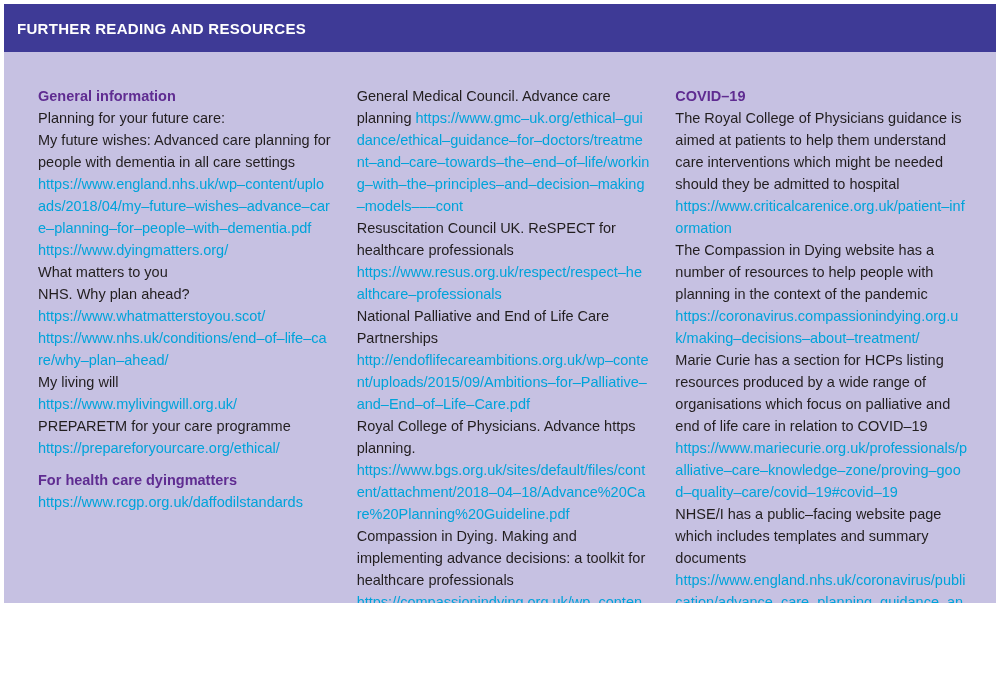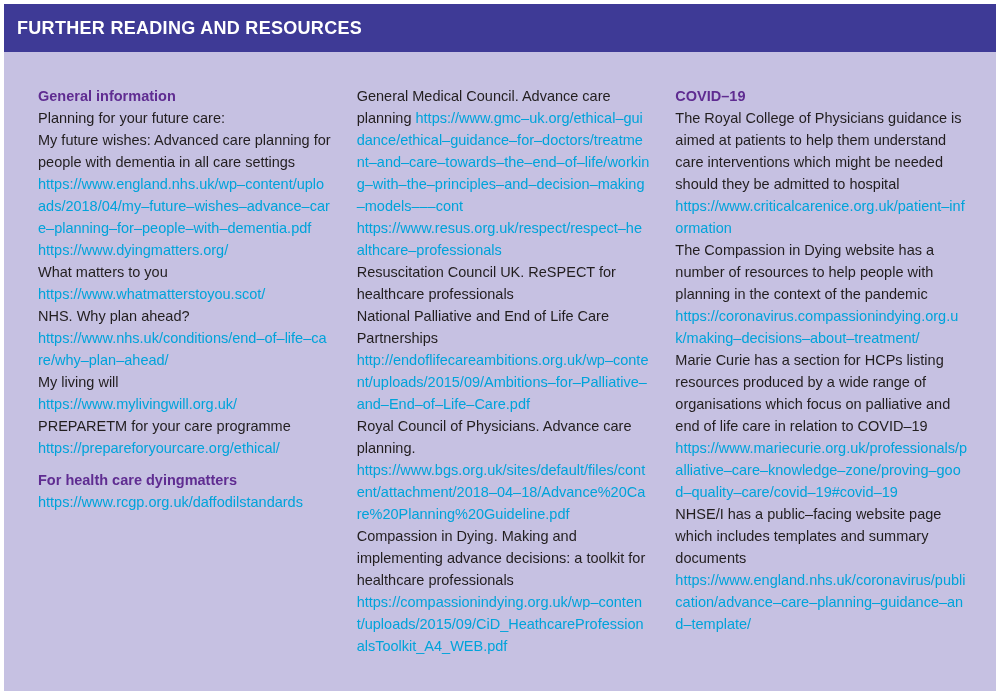--- a/index.html
+++ b/index.html
@@ -19,25 +19,25 @@
   .header-bar {
     height: 48px;
     background: var(--header-bg, #3e3a96);
     display: flex;
     align-items: center;
     padding: 0 13px;
   }
   .header-title {
     color: var(--title-color, #ffffff);
     font-weight: bold;
-    font-size: 18px;
+    font-size: 15px;
     letter-spacing: 0.3px;
   }
   .panel-body {
-    height: 639px;
+    height: 551px;
     background: var(--body-bg, #c6c1e2);
     display: flex;
     gap: 26px;
     padding: 33px 28px 0 34px;
     overflow: hidden;
   }
   .col {
     flex: 1 1 0;
     min-width: 0;
     font-size: 14.5px;
@@ -67,37 +67,37 @@
     <span class="header-title">FURTHER READING AND RESOURCES</span>
   </div>
   <div class="panel-body">
     <div class="col">
         <p class="entry heading-entry"><span class="heading">General information</span></p>
         <p class="entry"><span class="text">Planning for your future care:</span></p>
         <p class="entry"><span class="text">My future wishes: Advanced care planning for people with dementia in all care settings</span></p>
         <p class="entry"><a href="#" class="link">https://www.england.nhs.uk/wp–content/uploads/2018/04/my–future–wishes–advance–care–planning–for–people–with–dementia.pdf</a></p>
         <p class="entry"><a href="#" class="link">https://www.dyingmatters.org/</a></p>
         <p class="entry"><span class="text">What matters to you</span></p>
+        <p class="entry"><span class="text">NHS. Why plan ahead?</span></p>
         <p class="entry"><a href="#" class="link">https://www.whatmatterstoyou.scot/</a></p>
-        <p class="entry"><span class="text">NHS. Why plan ahead?</span></p>
         <p class="entry"><a href="#" class="link">https://www.nhs.uk/conditions/end–of–life–care/why–plan–ahead/</a></p>
         <p class="entry"><span class="text">My living will</span></p>
         <p class="entry"><a href="#" class="link">https://www.mylivingwill.org.uk/</a></p>
         <p class="entry"><span class="text">PREPARETM for your care programme</span></p>
         <p class="entry"><a href="#" class="link">https://prepareforyourcare.org/ethical/</a></p>
         <p class="entry heading-entry"><span class="heading">For health care dyingmatters</span></p>
         <p class="entry"><a href="#" class="link">https://www.rcgp.org.uk/daffodilstandards</a></p>
       </div>
     <div class="col">
         <p class="entry"><span class="text">General Medical Council. Advance care planning </span><a href="#" class="link">https://www.gmc–uk.org/ethical–guidance/ethical–guidance–for–doctors/treatment–and–care–towards–the–end–of–life/working–with–the–principles–and–decision–making–models–––cont</a></p>
+        <p class="entry"><span class="text">Resuscitation Council UK. ReSPECT for healthcare professionals</span></p>
         <p class="entry"><a href="#" class="link">https://www.resus.org.uk/respect/respect–healthcare–professionals</a></p>
-        <p class="entry"><span class="text">Resuscitation Council UK. ReSPECT for healthcare professionals</span></p>
         <p class="entry"><span class="text">National Palliative and End of Life Care Partnerships</span></p>
         <p class="entry"><a href="#" class="link">http://endoflifecareambitions.org.uk/wp–content/uploads/2015/09/Ambitions–for–Palliative–and–End–of–Life–Care.pdf</a></p>
-        <p class="entry"><span class="text">Royal Council of Physicians. Advance care planning.</span></p>
+        <p class="entry"><span class="text">Royal College of Physicians. Advance https planning.</span></p>
         <p class="entry"><a href="#" class="link">https://www.bgs.org.uk/sites/default/files/content/attachment/2018–04–18/Advance%20Care%20Planning%20Guideline.pdf</a></p>
         <p class="entry"><span class="text">Compassion in Dying. Making and implementing advance decisions: a toolkit for healthcare professionals</span></p>
         <p class="entry"><a href="#" class="link">https://compassionindying.org.uk/wp–content/uploads/2015/09/CiD_HeathcareProfessionalsToolkit_A4_WEB.pdf</a></p>
       </div>
     <div class="col">
         <p class="entry heading-entry"><span class="heading">COVID–19</span></p>
         <p class="entry"><span class="text">The Royal College of Physicians guidance is aimed at patients to help them understand care interventions which might be needed should they be admitted to hospital</span></p>
         <p class="entry"><a href="#" class="link">https://www.criticalcarenice.org.uk/patient–information</a></p>
         <p class="entry"><span class="text">The Compassion in Dying website has a number of resources to help people with planning in the context of the pandemic</span></p>
         <p class="entry"><a href="#" class="link">https://coronavirus.compassionindying.org.uk/making–decisions–about–treatment/</a></p>

